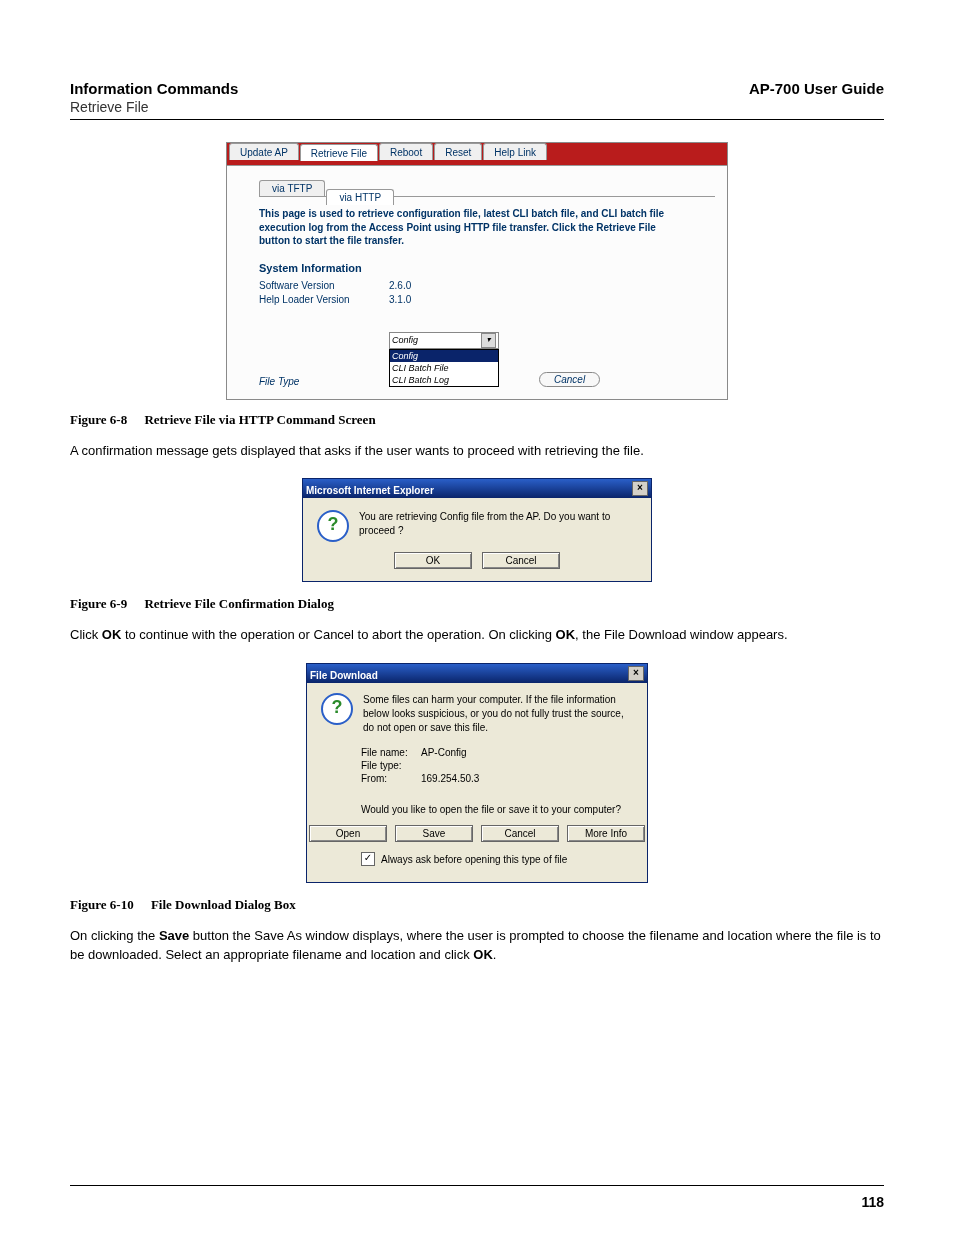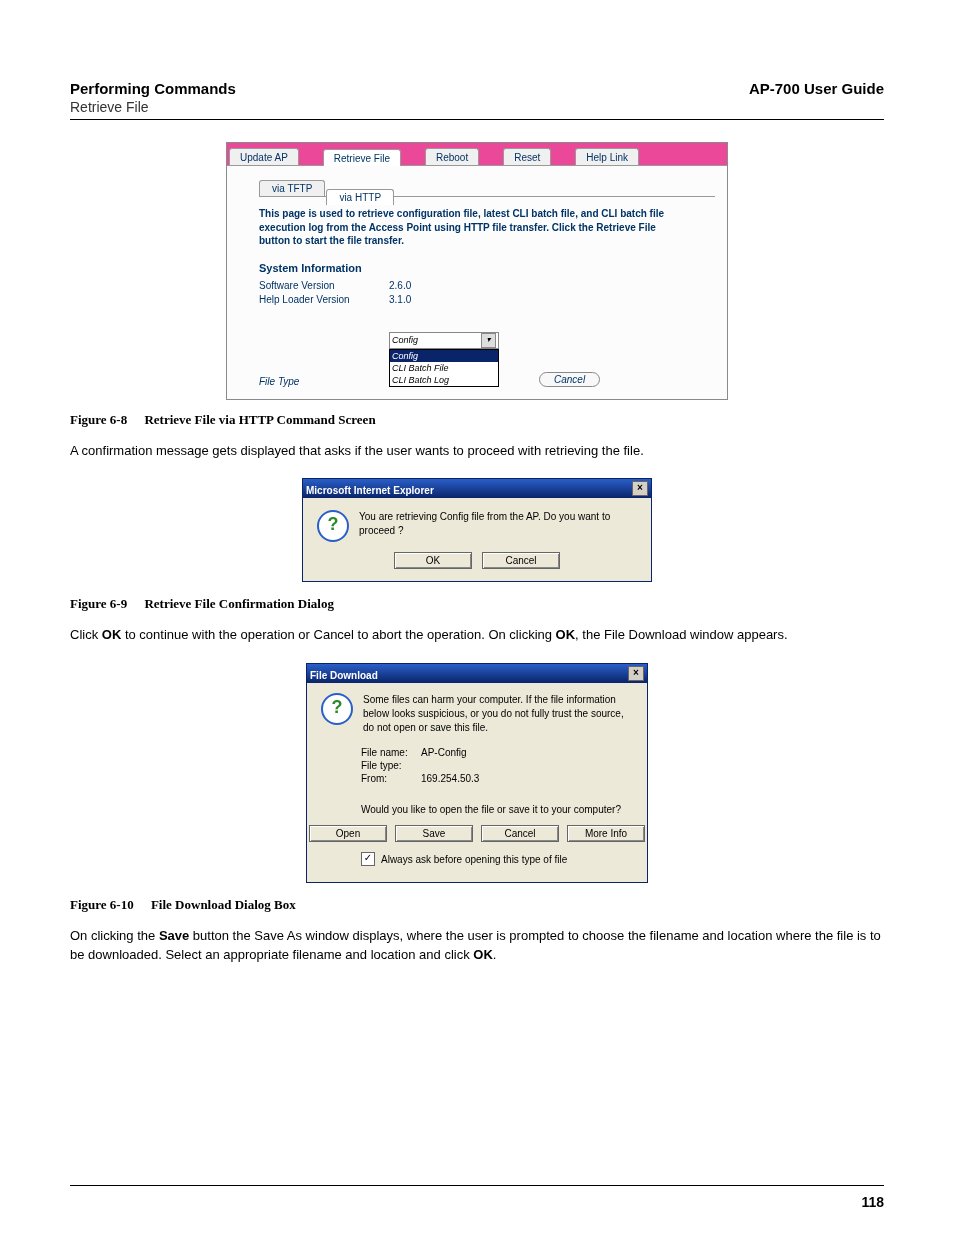--- a/index.html
+++ b/index.html
@@ -44,26 +44,25 @@
   
   .fig68 {
     width: 500px;
     margin: 0 auto 12px auto;
     border: 1px solid #8a8a8a;
     background: #fcfcfc;
     font-family: Arial, sans-serif;
   }
   .tabs {
     display: flex;
-    background: #ec4899;
+    background: #b91c1c;
     height: 22px;
-    align-items: flex-end;
+    align-items: flex-start;
     border-bottom: 1px solid #999;
     padding: 0 2px;
-    gap: 23px;
   }
   .tab {
     font-size: 10px;
     color: #003366;
     padding: 3px 10px 2px 10px;
     border: 1px solid #999;
     border-bottom: none;
     border-radius: 3px 3px 0 0;
     margin-right: 1px;
     background: #f0f0f0;
@@ -300,21 +299,21 @@
     font-weight: bold;
     font-size: 14px;
     margin-top: 4px;
   }
 </style>
 </head>
 <body>
 
 <div class="page">
   <div class="header-row">
-    <div class="header-left">Performing Commands</div>
+    <div class="header-left">Information Commands</div>
     <div class="header-right">AP-700 User Guide</div>
   </div>
   <div class="header-sub">Retrieve File</div>
   <hr class="hr">
 
   <div class="fig68">
     <div class="tabs">
       <div class="tab">Update AP</div>
       <div class="tab active">Retrieve File</div>
       <div class="tab">Reboot</div>

